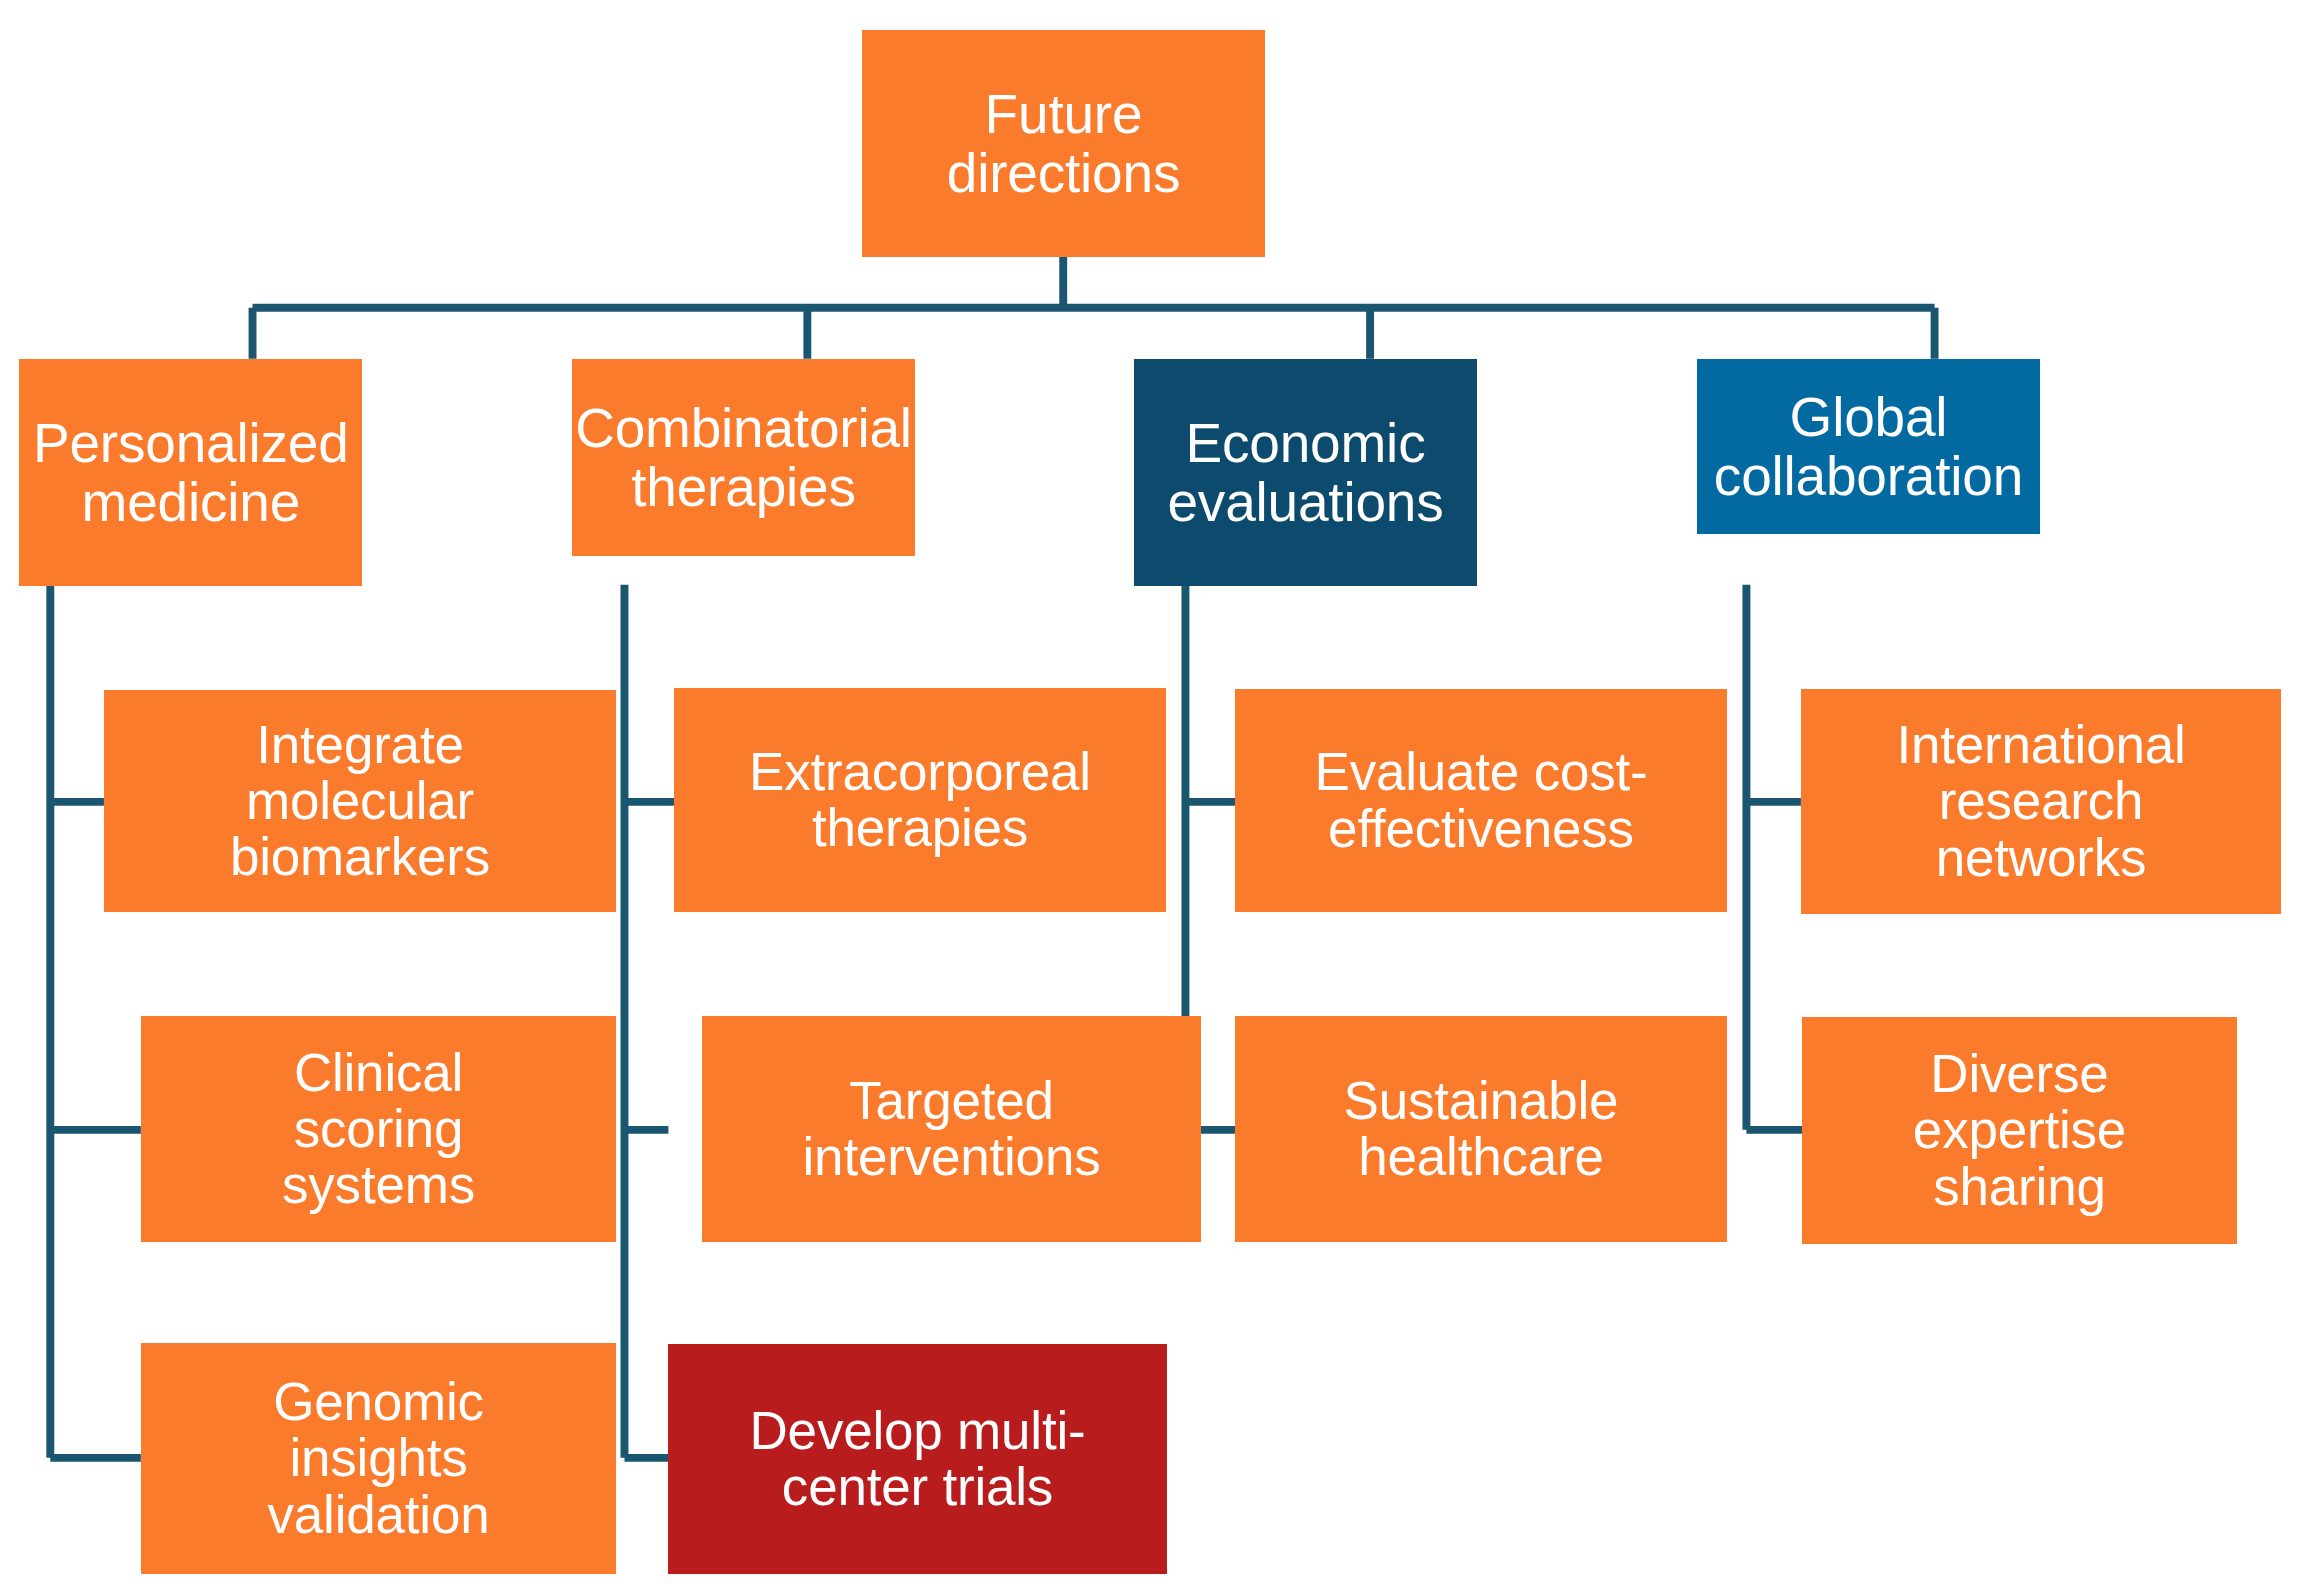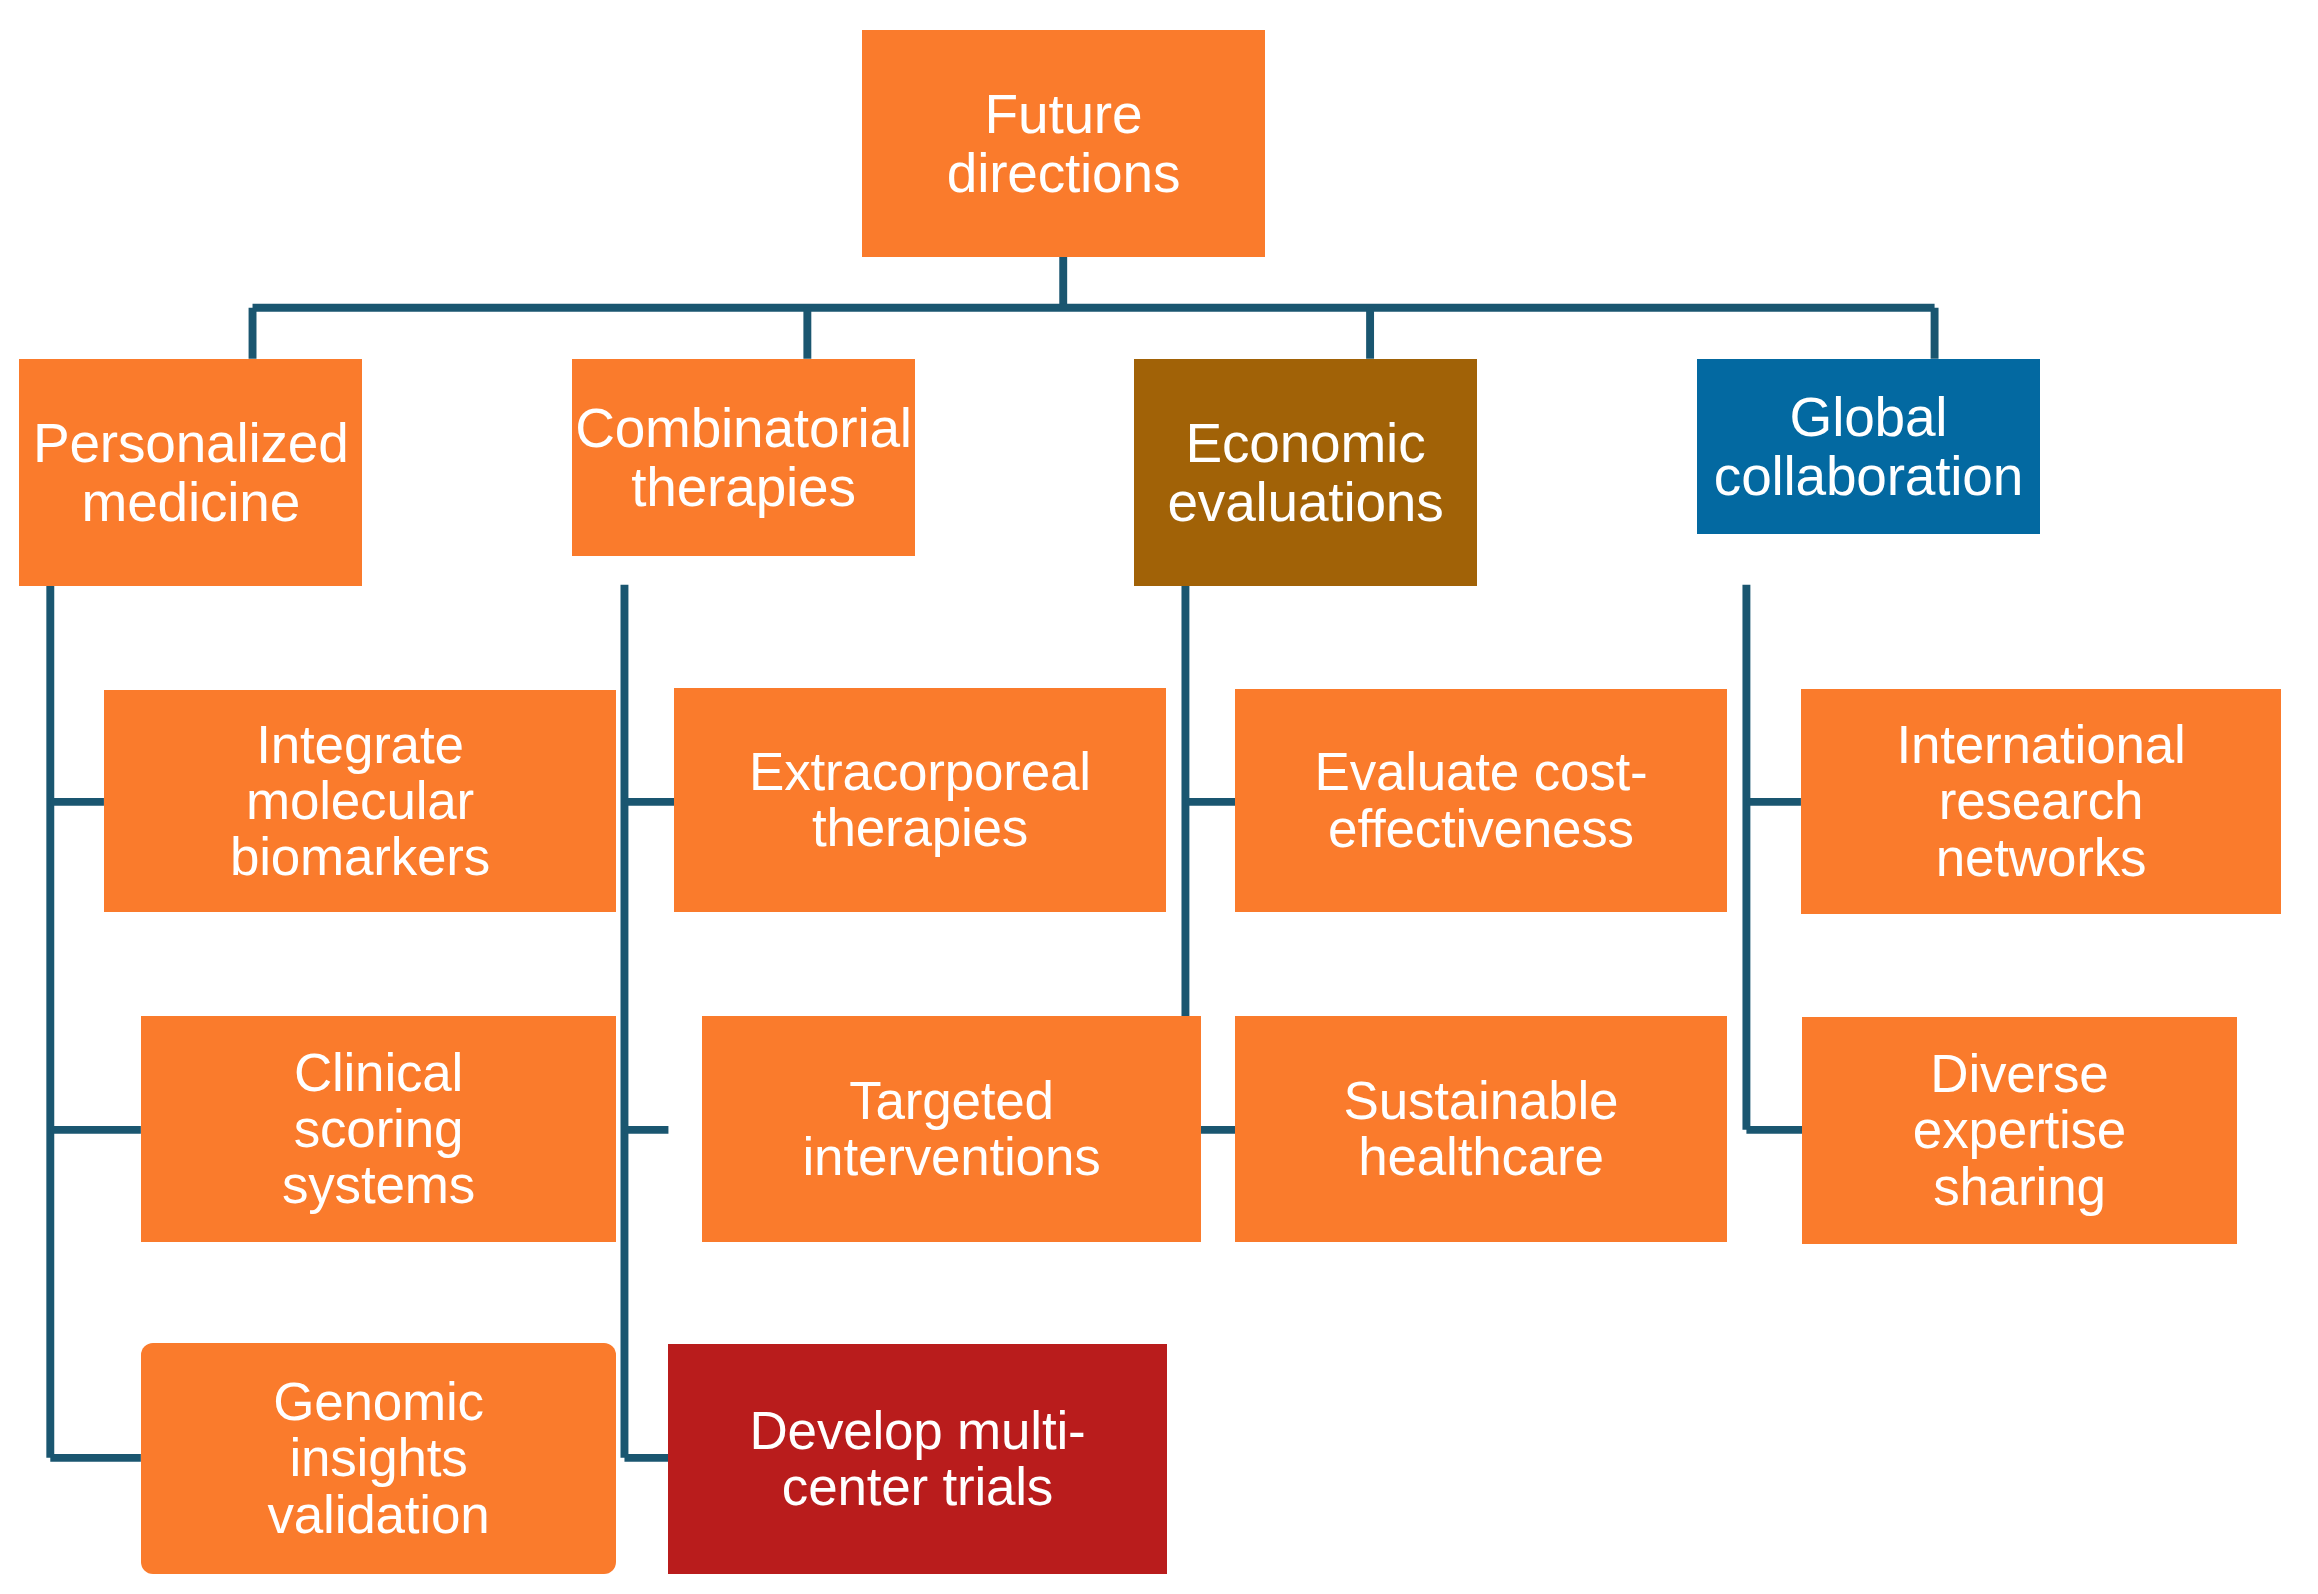--- a/index.html
+++ b/index.html
@@ -87,35 +87,35 @@
 
   <div class="node node-root" style="left:862px; top:30px; width:403px; height:227px; background:#FA7B2C;">Future
 directions</div>
 
   <div class="node node-branch" style="left:19.3px; top:359px; width:343px; height:227px; background:#FA7B2C;">Personalized
 medicine</div>
 
   <div class="node node-branch" style="left:572px; top:359px; width:343px; height:197px; background:#FA7B2C;">Combinatorial
 therapies</div>
 
-  <div class="node node-branch" style="left:1134px; top:359px; width:343px; height:227px; background:#a16207;">Economic
+  <div class="node node-branch" style="left:1134px; top:359px; width:343px; height:227px; background:#0c4a6e;">Economic
 evaluations</div>
 
   <div class="node node-branch" style="left:1697px; top:359px; width:343px; height:175px; background:#0369a1;">Global
 collaboration</div>
 
   <div class="node node-leaf" style="left:104px; top:690px; width:512px; height:222px; background:#FA7B2C;">Integrate
 molecular
 biomarkers</div>
 
   <div class="node node-leaf" style="left:141px; top:1016px; width:475px; height:226px; background:#FA7B2C;">Clinical
 scoring
 systems</div>
 
-  <div class="node node-leaf" style="left:141px; top:1343px; width:475px; height:231px; background:#FA7B2C;border-radius:12px;">Genomic
+  <div class="node node-leaf" style="left:141px; top:1343px; width:475px; height:231px; background:#FA7B2C;">Genomic
 insights
 validation</div>
 
   <div class="node node-leaf" style="left:674px; top:688px; width:492px; height:224px; background:#FA7B2C;">Extracorporeal
 therapies</div>
 
   <div class="node node-leaf" style="left:668px; top:1016px; width:499px; height:226px; background:#FA7B2C;margin-left:34px;">Targeted
 interventions</div>
 
   <div class="node node-leaf" style="left:668px; top:1344px; width:499px; height:230px; background:#b91c1c;">Develop multi-

